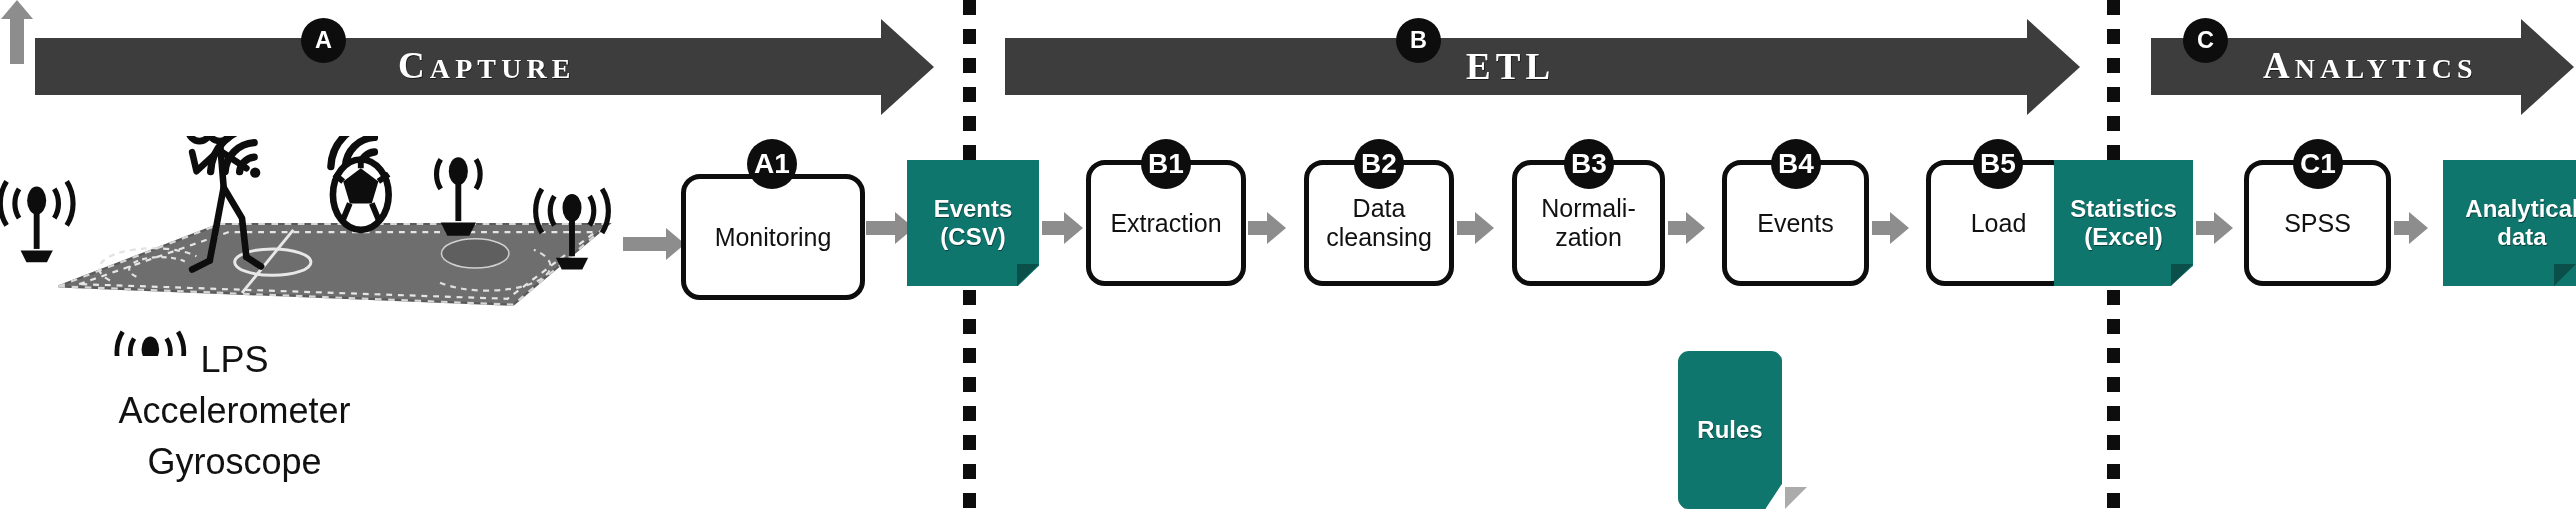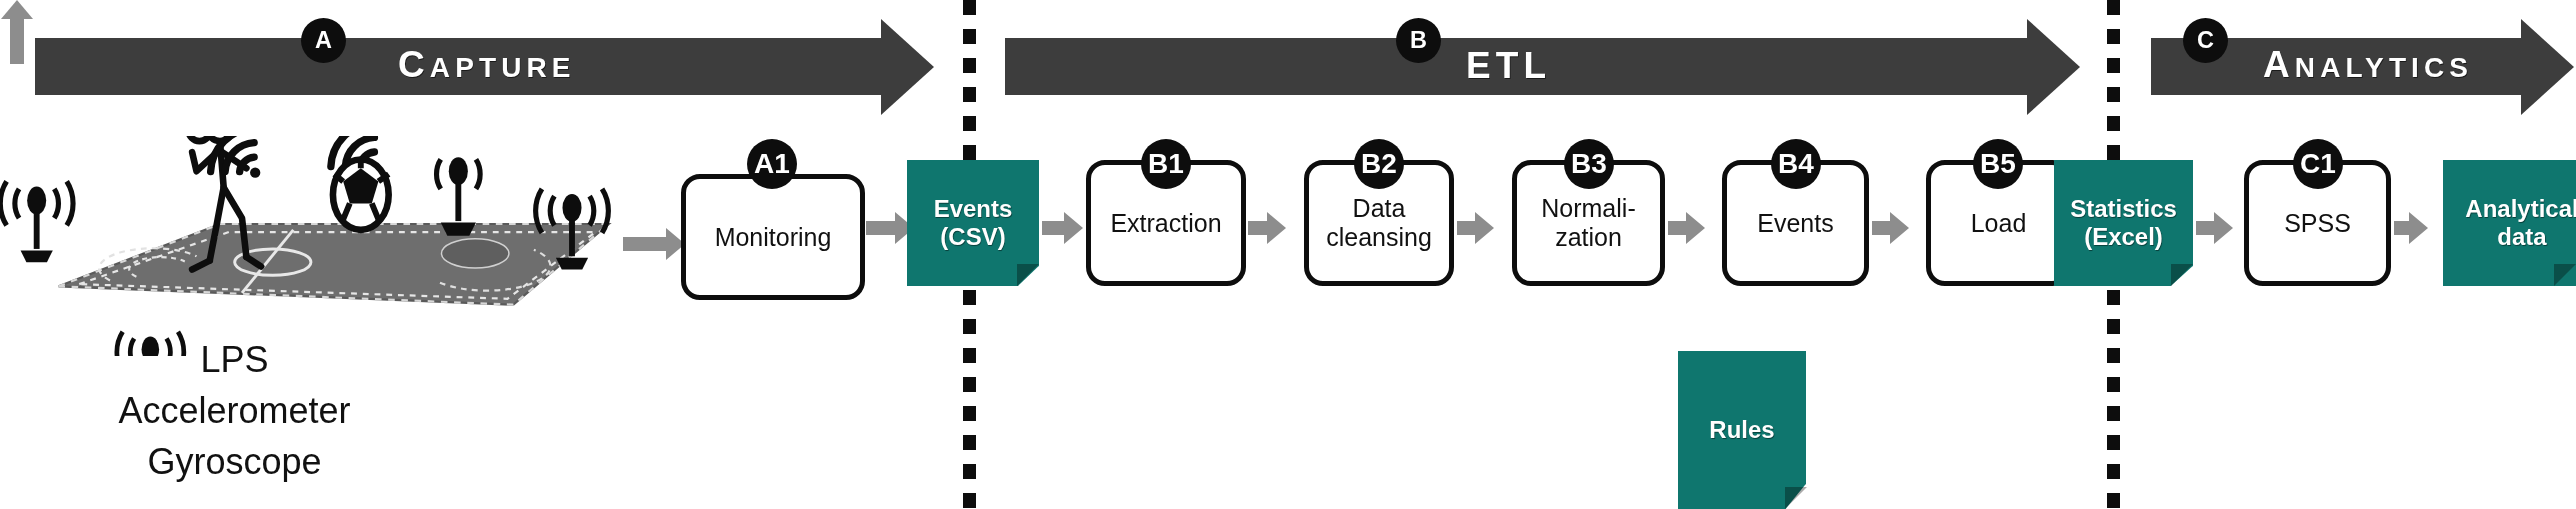--- a/index.html
+++ b/index.html
@@ -22,21 +22,21 @@
   .phase-arrow .head{
     position:absolute;top:-19px;
     width:0;height:0;
     border-top:48px solid transparent;
     border-bottom:48px solid transparent;
     border-left:53px solid #3d3d3d;
   }
   .phase-label{
     position:absolute;
     color:#ffffff;
-    font-family:Liberation Sans, sans-serif;
+    font-family:Liberation Serif, serif;
     font-weight:bold;
     letter-spacing:5.1px;
     white-space:nowrap;
     text-shadow:0.7px 0.7px 0 #1a1a1a;
   }
   .phase-label .cap1{font-size:37px;}
   .phase-label .rest{font-size:28px;}
 
   
   .badge{
@@ -339,21 +339,21 @@
 
   <div class="farrow" style="left:1872px; top:211px; width:59px; height:34px;">
     <div class="stem" style="left:0;top:9.5px;width:19px;height:14.7px;"></div>
     <div class="tip" style="left:17.6px;top:0.7px;"></div>
   </div>
 
   <div class="farrow-up" style="left:1778px; top:286px; width:34px; height:66px;">
     <div class="stem" style="left:9.5px;top:16px;width:14.7px;height:48px;"></div>
     <div class="tip" style="left:0.7px;top:0px;"></div>
   </div>
-  <div class="doc" style="left:1678px; top:351px; width:128px; height:158px;">
+  <div class="doc" style="left:1678px; top:351px; width:104px; height:158px;border-radius:11px;">
     <div class="dtext">Rules</div>
   </div>
   <div class="doc-fold" style="left:1785px; top:487px;"></div>
 
   <div class="pbox" style="left:1926px; top:160px; width:145px; height:126px;">
     <div class="ptext">Load</div>
   </div>
   <div class="badge badge-step" style="left:1973px; top:139px;">B5</div>
 
   <div class="farrow" style="left:2074px; top:211px; width:59px; height:34px;">

